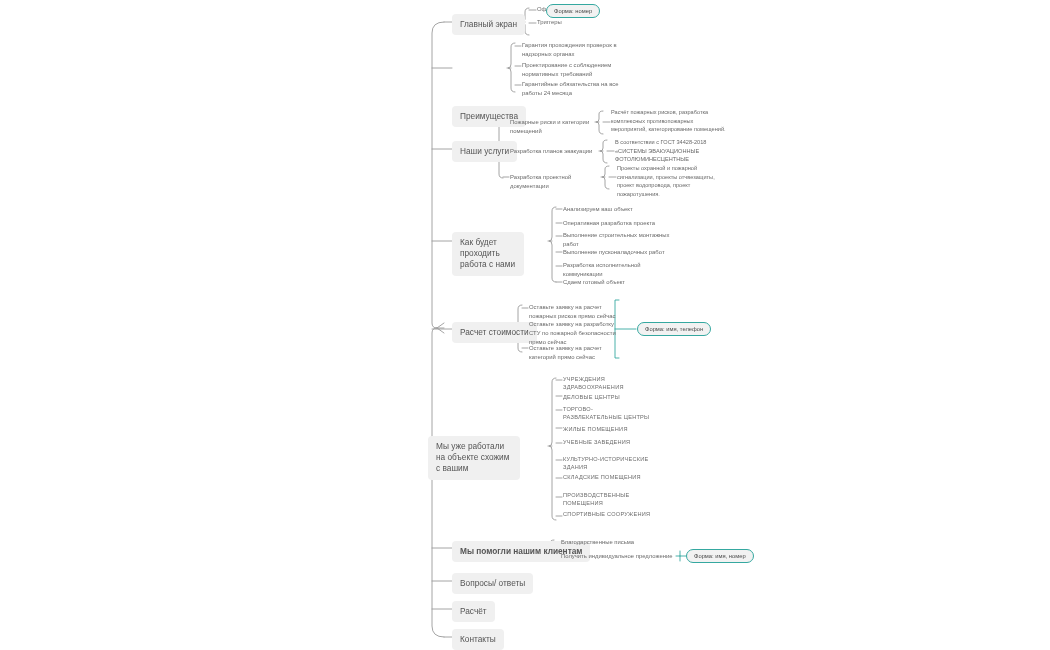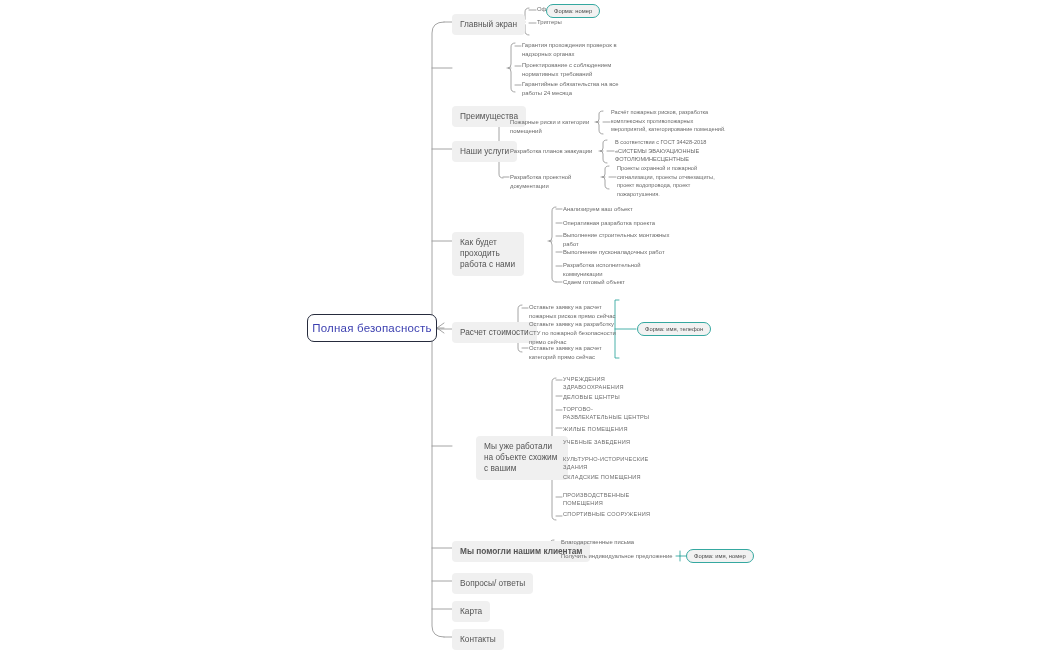--- a/index.html
+++ b/index.html
@@ -126,23 +126,20 @@
       <path d="M554,556 L560,556"></path>
     </g>
 
     <g fill="none" stroke="#35a8a0" stroke-width="0.9" stroke-linecap="round">
       <path d="M619,300 L615,300 L615,358 L619,358"></path>
       <path d="M615,329 L636,329"></path>
       <path d="M676,556 L680,556 M680,551 L680,561 M680,556 L686,556"></path>
     </g>
   </svg>
 
-  <div class="node root">
-    <span>Полная безопасность</span>
-  </div>
 
   <div class="node l1" style="left:452px;top:14px;">
     <span>Главный экран</span>
   </div>
   <div class="node l2" style="left:537px;top:5px;width:40px;">
     <span>Офер</span>
   </div>
   <div class="node form" style="left:546px;top:4px;">
     <span>Форма: номер</span>
   </div>
@@ -216,21 +213,21 @@
   <div class="node l2" style="left:529px;top:320px;width:88px;">
     <span>Оставьте заявку на разработку СТУ по пожарной безопасности прямо сейчас</span>
   </div>
   <div class="node l2" style="left:529px;top:344px;width:88px;">
     <span>Оставьте заявку на расчет категорий прямо сейчас</span>
   </div>
   <div class="node form" style="left:637px;top:322px;">
     <span>Форма: имя, телефон</span>
   </div>
 
-  <div class="node l1" style="left:476px;top:436px;width:92px;">
+  <div class="node l1" style="left:428px;top:436px;width:92px;">
     <span>Мы уже работали на объекте схожим с вашим</span>
   </div>
   <div class="node caps" style="left:563px;top:375px;width:88px;">
     <span>УЧРЕЖДЕНИЯ ЗДРАВООХРАНЕНИЯ</span>
   </div>
   <div class="node caps" style="left:563px;top:393px;width:88px;">
     <span>ДЕЛОВЫЕ ЦЕНТРЫ</span>
   </div>
   <div class="node caps" style="left:563px;top:405px;width:88px;">
     <span>ТОРГОВО-РАЗВЛЕКАТЕЛЬНЫЕ ЦЕНТРЫ</span>
@@ -264,19 +261,19 @@
     <span>Получить индивидуальное предложение</span>
   </div>
   <div class="node form" style="left:686px;top:549px;">
     <span>Форма: имя, номер</span>
   </div>
 
   <div class="node l1" style="left:452px;top:573px;">
     <span>Вопросы/ ответы</span>
   </div>
   <div class="node l1" style="left:452px;top:601px;">
-    <span>Карта</span>
+    <span>Расчёт</span>
   </div>
   <div class="node l1" style="left:452px;top:629px;">
     <span>Контакты</span>
   </div>
 
 </div>
 
 </body></html>

